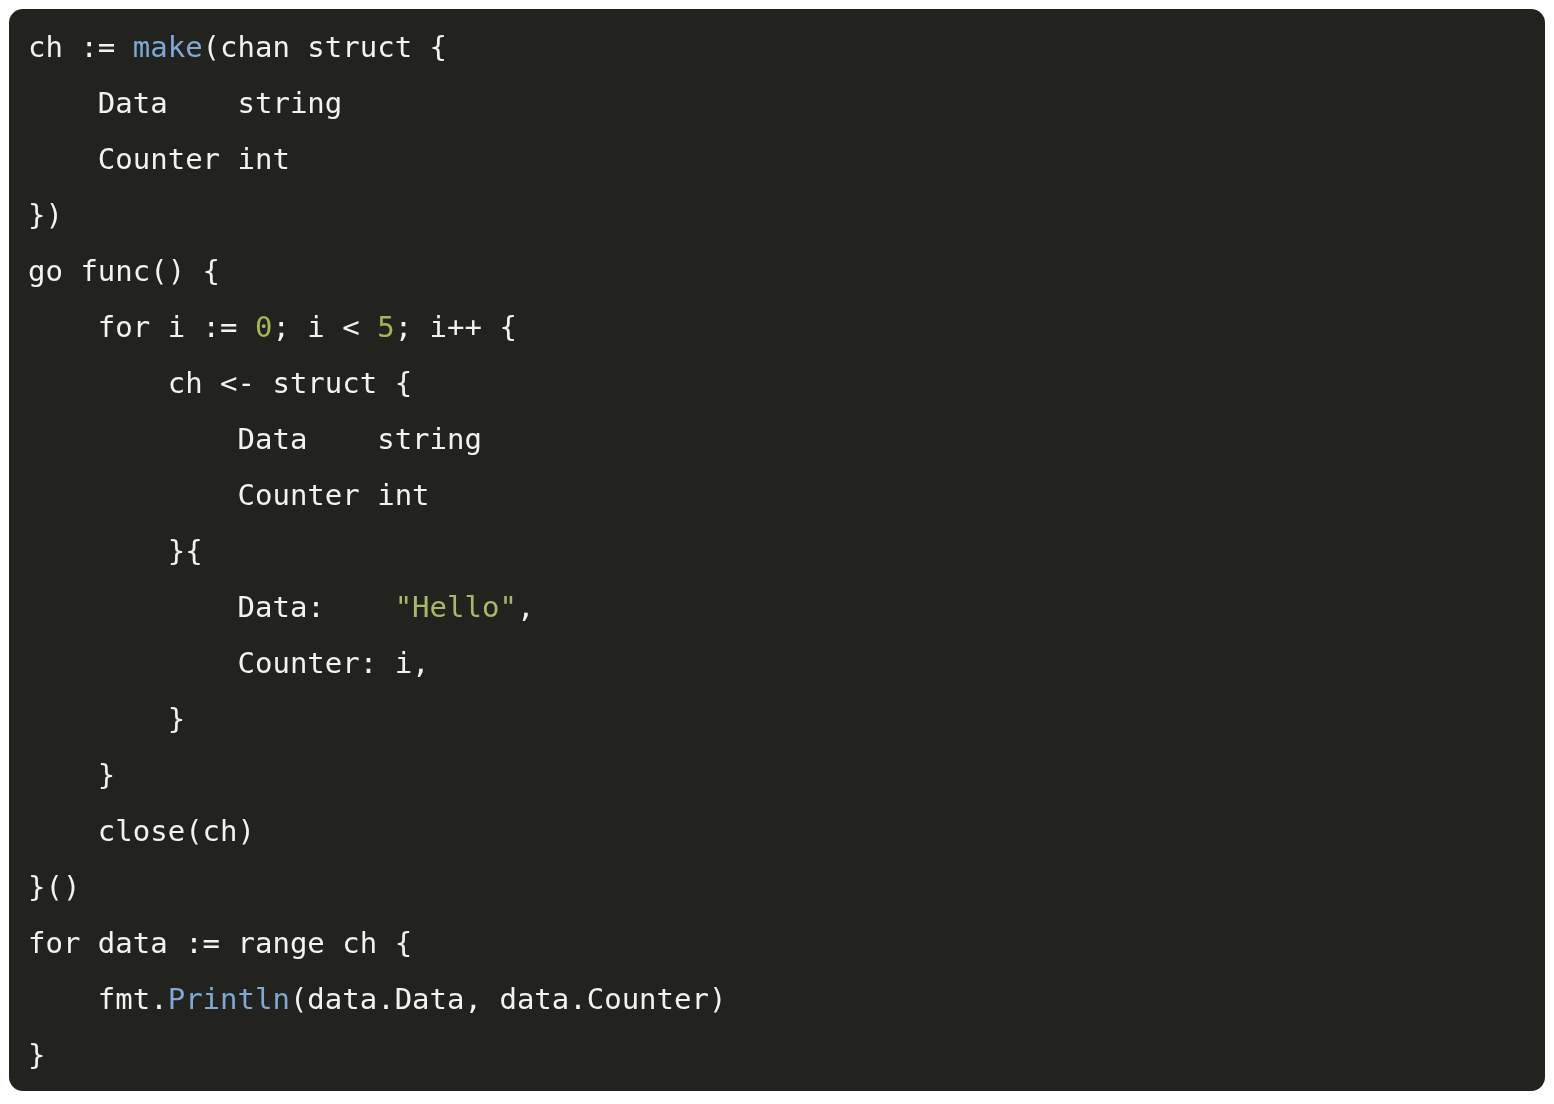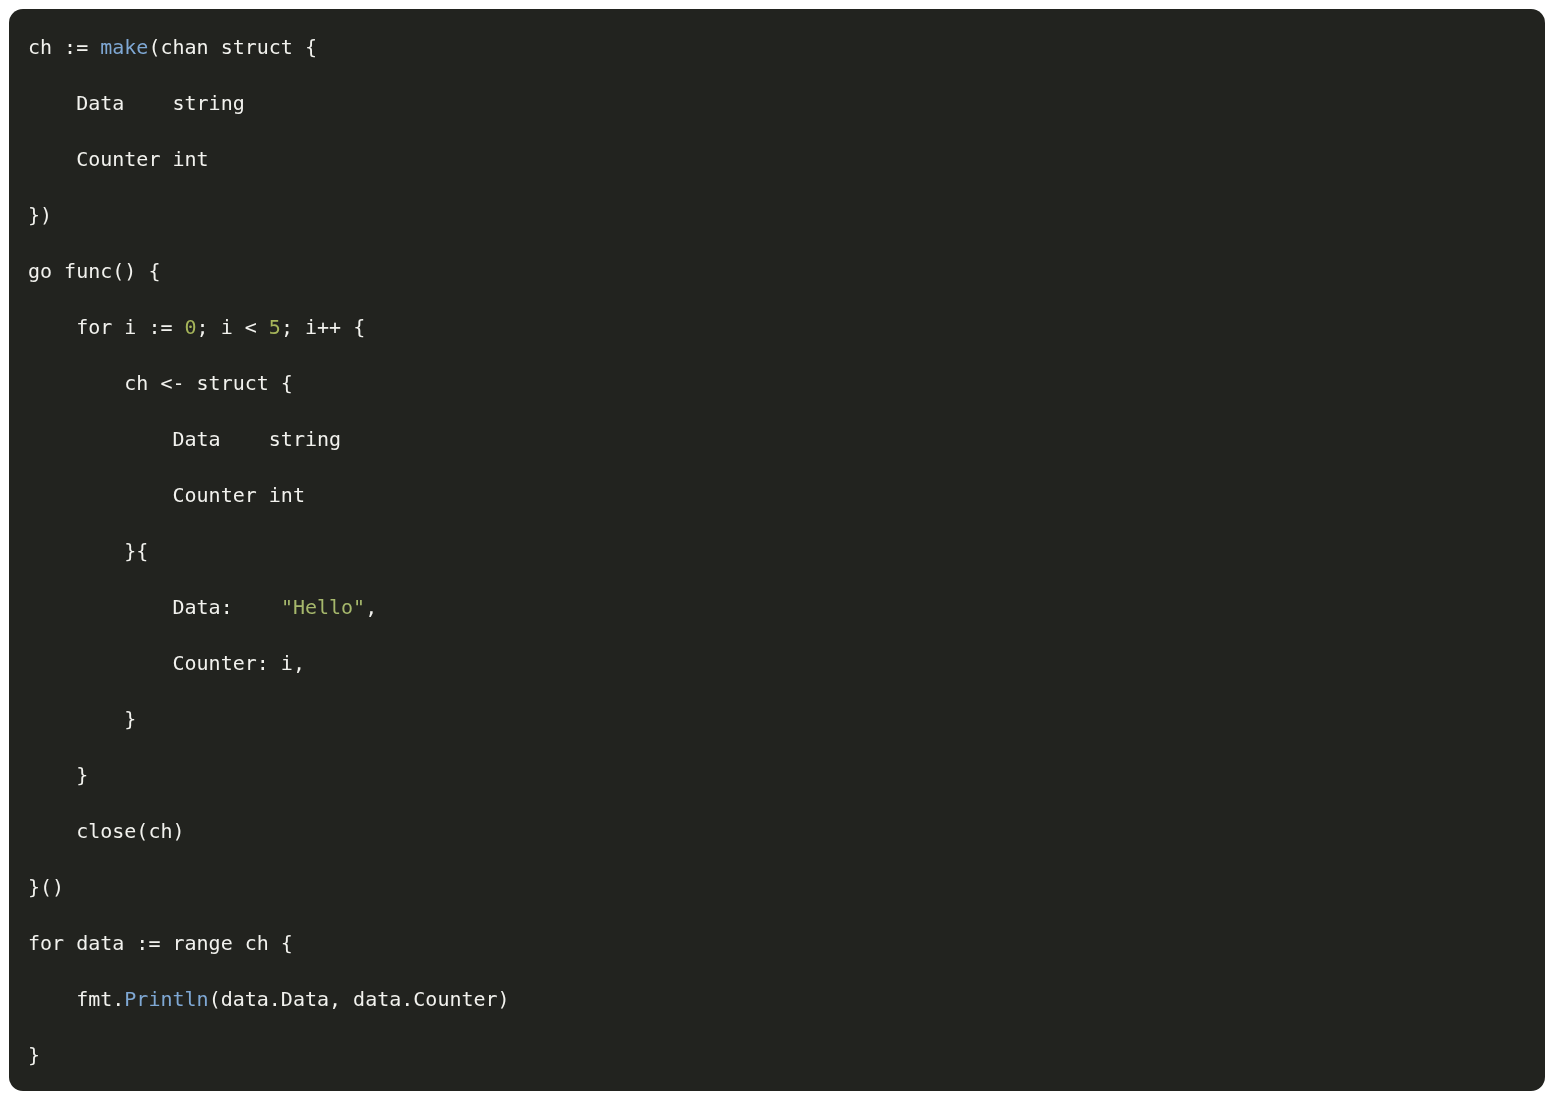--- a/index.html
+++ b/index.html
@@ -28,21 +28,21 @@
 
   #code-block {
     position: absolute;
     left: 19px;
     top: 10px;
     right: 0;
     bottom: 0;
     margin: 0;
     padding: 0;
     font-family: "DejaVu Sans Mono", monospace;
-    font-size: 20px;
+    font-size: 29px;
     line-height: 56px;
     color: #f2f2ee;
     white-space: pre;
     letter-spacing: 0px;
     -webkit-font-smoothing: antialiased;
   }
 
   .ln {
     display: block;
     height: 56px;

